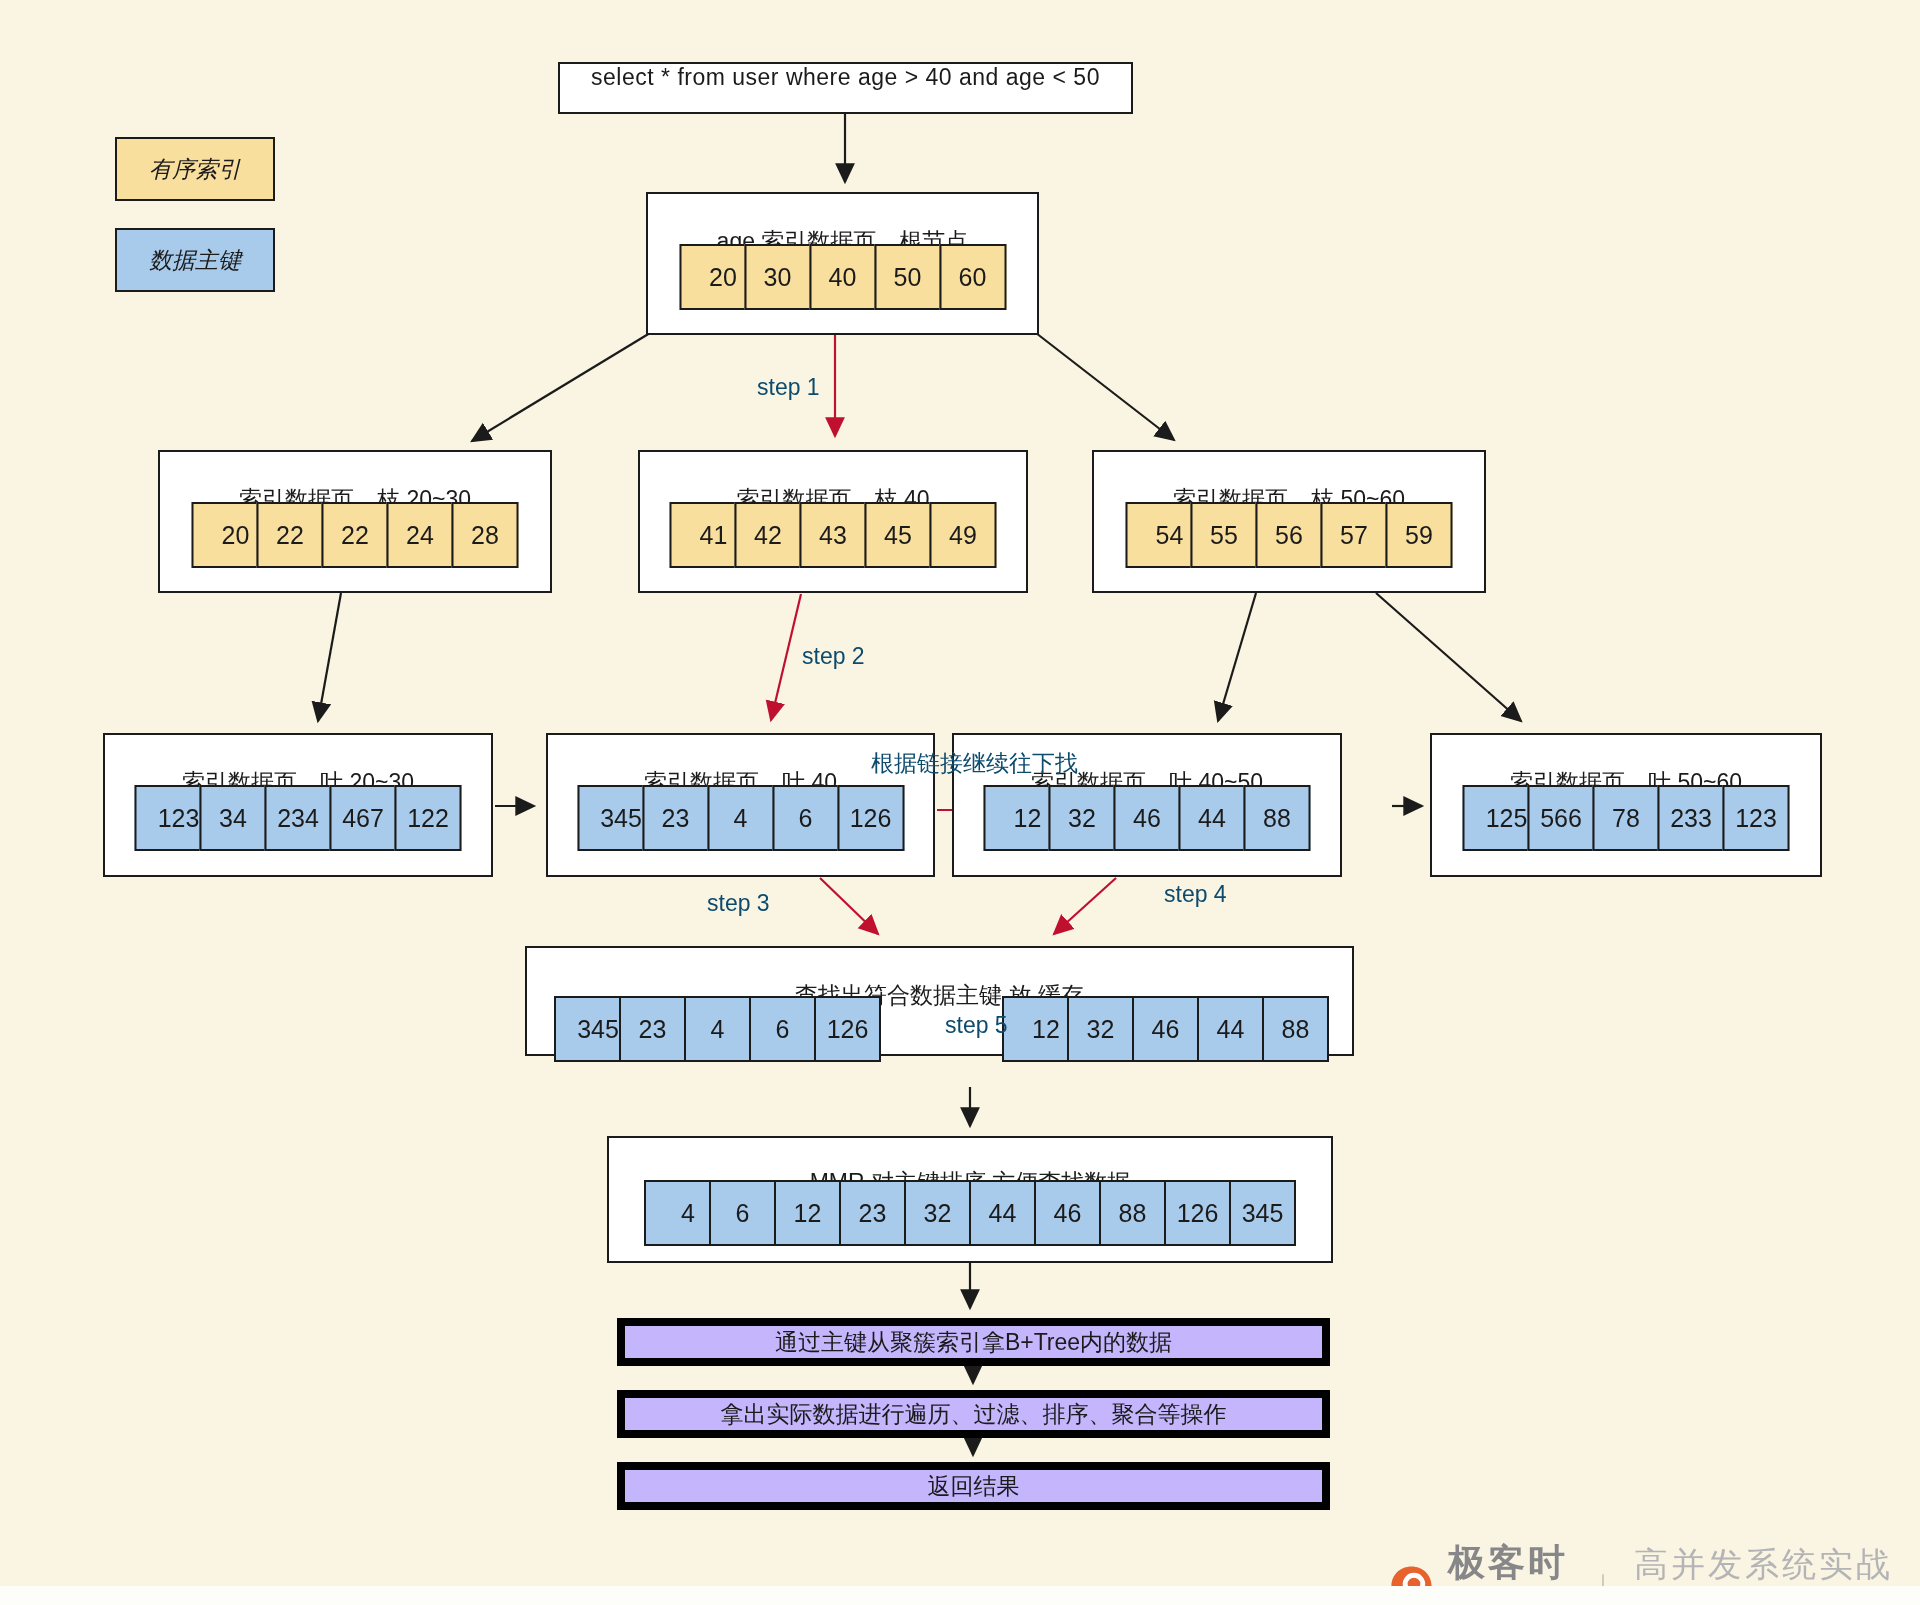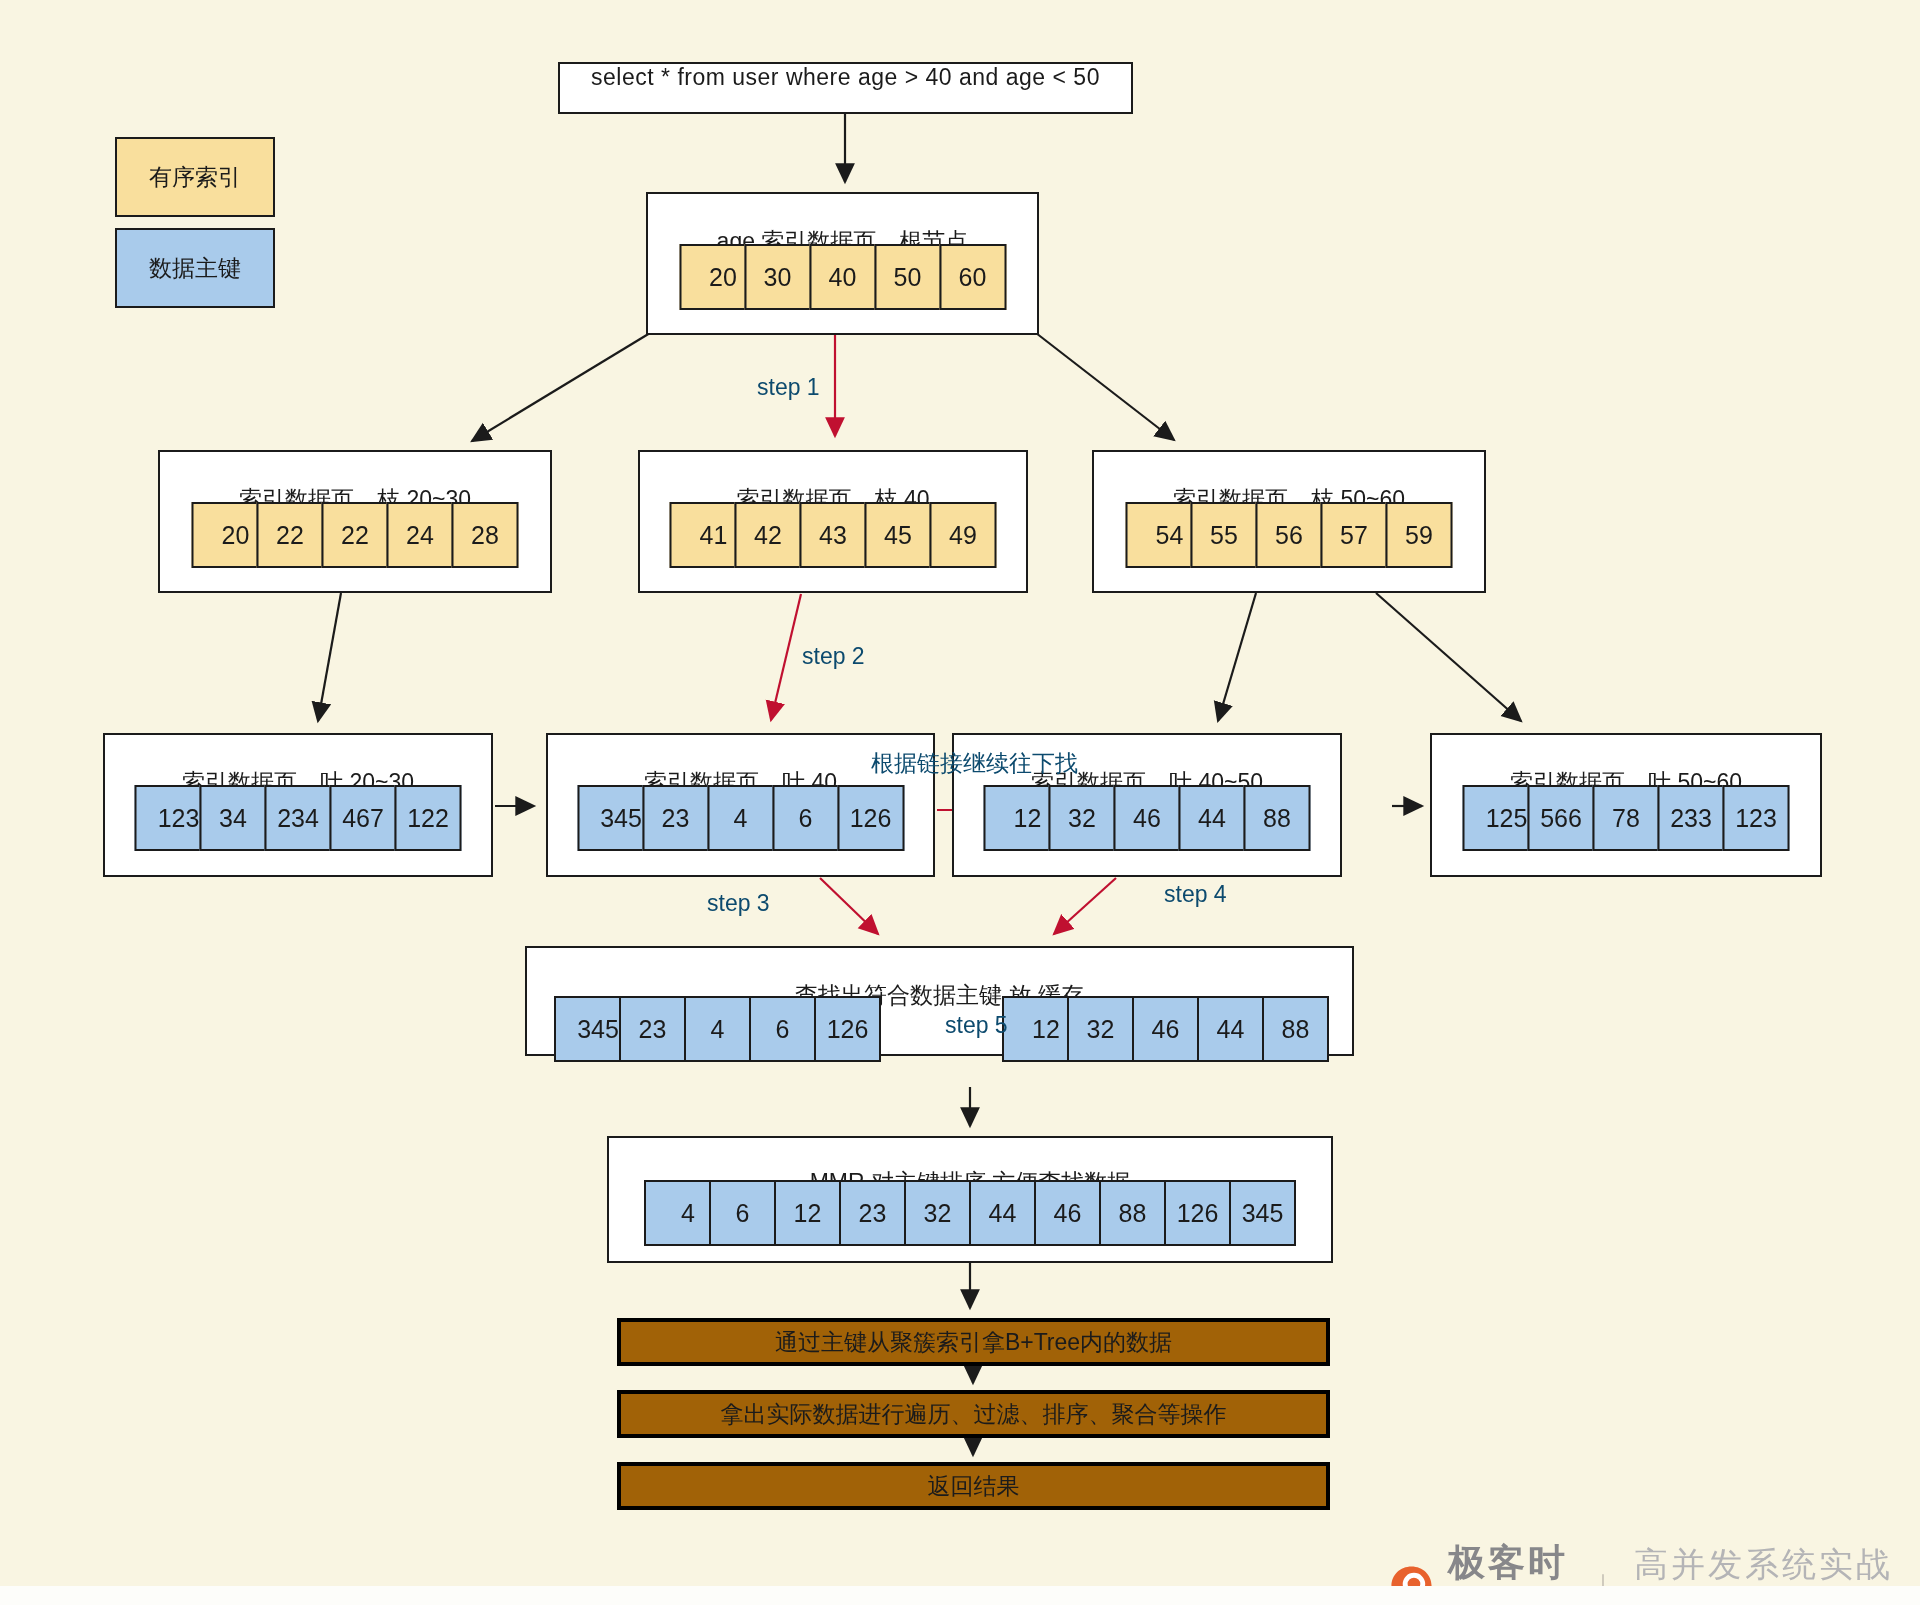--- a/index.html
+++ b/index.html
@@ -8,31 +8,31 @@
   .arrows{position:absolute;left:0;top:0;pointer-events:none;}
   .box{position:absolute;background:#ffffff;border:2px solid #1b1b1b;box-sizing:border-box;}
   .sql{display:flex;align-items:flex-start;justify-content:center;font-size:23px;letter-spacing:.5px;}
   .node-title{text-align:center;padding-top:12px;font-size:23px;white-space:nowrap;margin-top:20px;}
   .cells{position:absolute;top:50px;left:50%;transform:translateX(-50%);display:flex;}
   .cell{width:67px;height:66px;box-sizing:border-box;border:2px solid #1b1b1b;margin-left:-2px;
         display:flex;align-items:center;justify-content:center;font-size:25px;}
   .cell:first-child{margin-left:0;padding-left:21px;}
   .yellow .cell{background:#F9DF9D;}
   .blue .cell{background:#A9CBEB;}
-  .legend-box{position:absolute;width:160px;height:80px;border:2px solid #1b1b1b;box-sizing:border-box;
-        display:flex;align-items:center;justify-content:center;font-size:23px;}
+  .legend-box{position:absolute;width:160px;height:64px;border:2px solid #1b1b1b;box-sizing:border-box;
+        display:flex;align-items:center;justify-content:center;font-size:23px;font-style:italic;}
   .legend-yellow{background:#F9DF9D;}
   .legend-blue{background:#A9CBEB;}
   .step-label{position:absolute;color:#0c4a6e;font-size:23px;white-space:nowrap;}
   .cache .g-left{position:absolute;left:27px;top:48px;transform:none;}
   .cache .g-right{position:absolute;left:475px;top:48px;transform:none;}
   .cache .g-left,.cache .g-right{position:absolute;display:flex;}
   .mmr .cells{top:42px;}
   .mmr .node-title{padding-top:9px;}
-  .pipe{position:absolute;left:617px;width:713px;height:48px;background:#a16207;border:4px solid #000000;
+  .pipe{position:absolute;left:617px;width:713px;height:48px;background:#c4b5fd;border:8px solid #000000;
         box-sizing:border-box;display:flex;align-items:center;justify-content:center;font-size:23px;}
   .footer{position:absolute;left:1388px;top:1538px;display:flex;align-items:center;gap:13px;}
   .logo{width:47px;height:47px;flex:0 0 auto;}
   .brand{font-size:37px;font-weight:bold;color:#87878a;letter-spacing:3px;}
   .fdiv{font-size:33px;color:#cfcabd;padding:0 2px;}
   .credit{font-size:34px;color:#b4b4b6;letter-spacing:3px;}
   .bottom-strip{position:absolute;left:0;top:1586px;width:1920px;height:19px;background:#fdfdfa;}
 </style>
 </head>
 <body>

